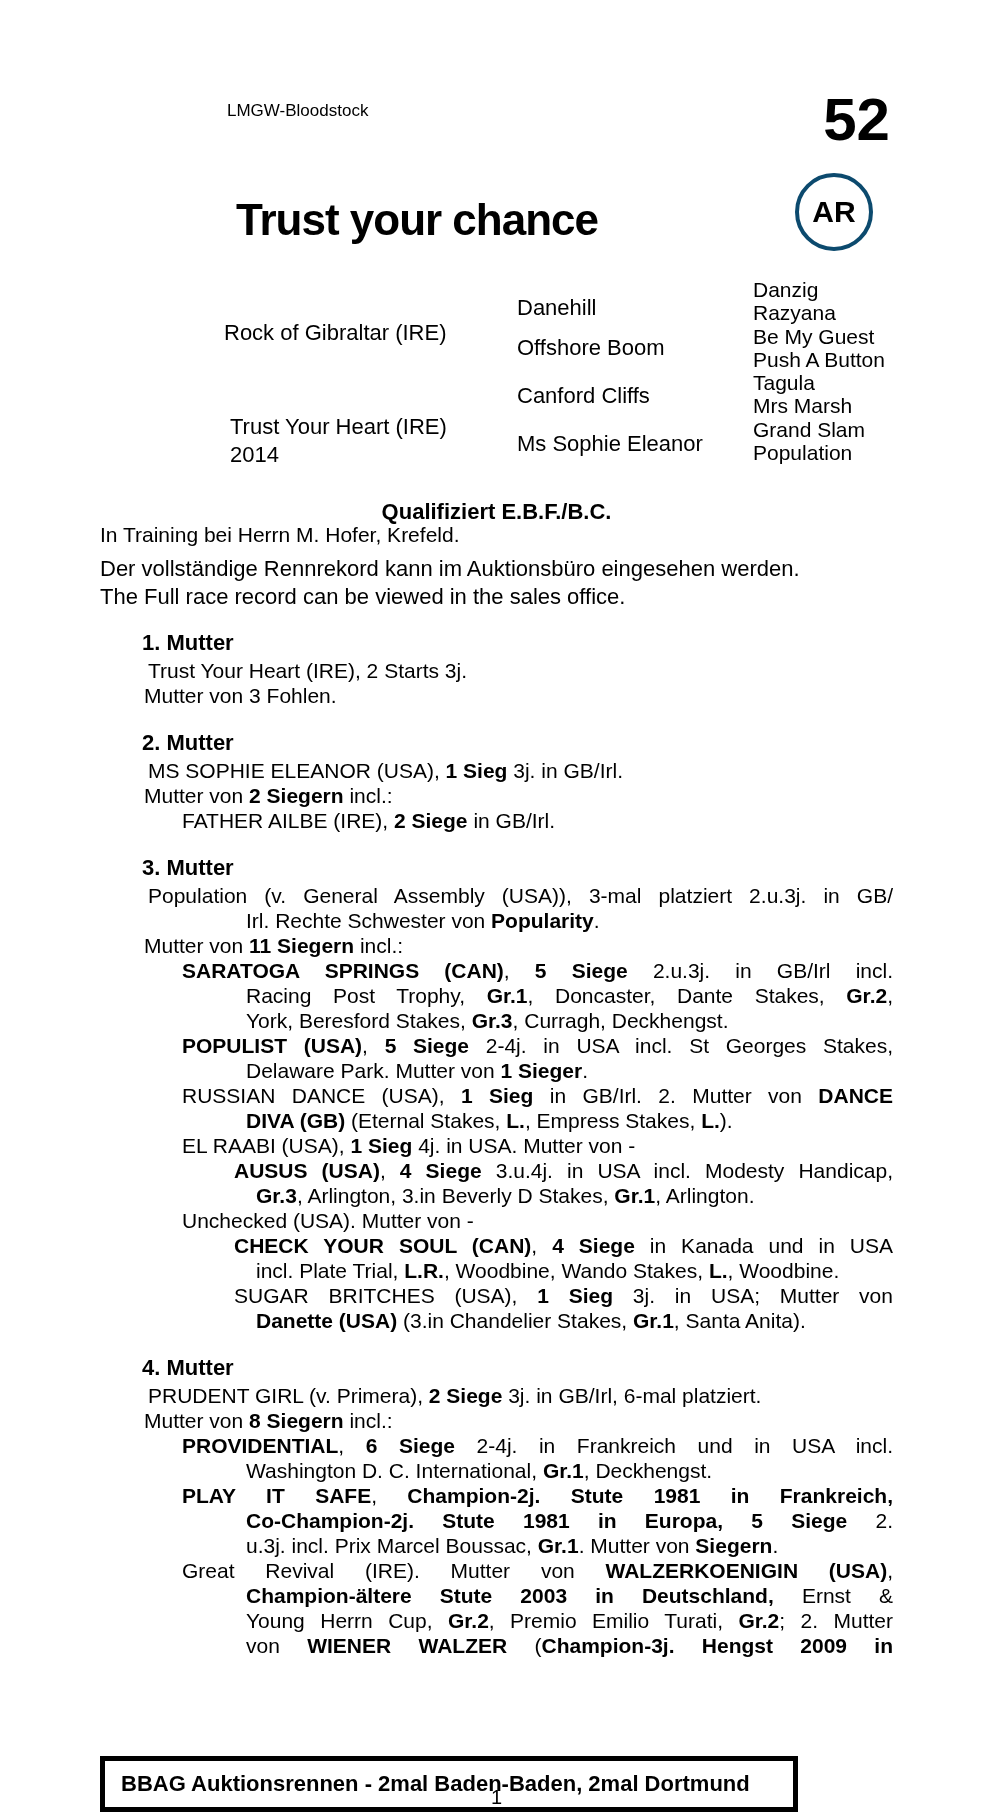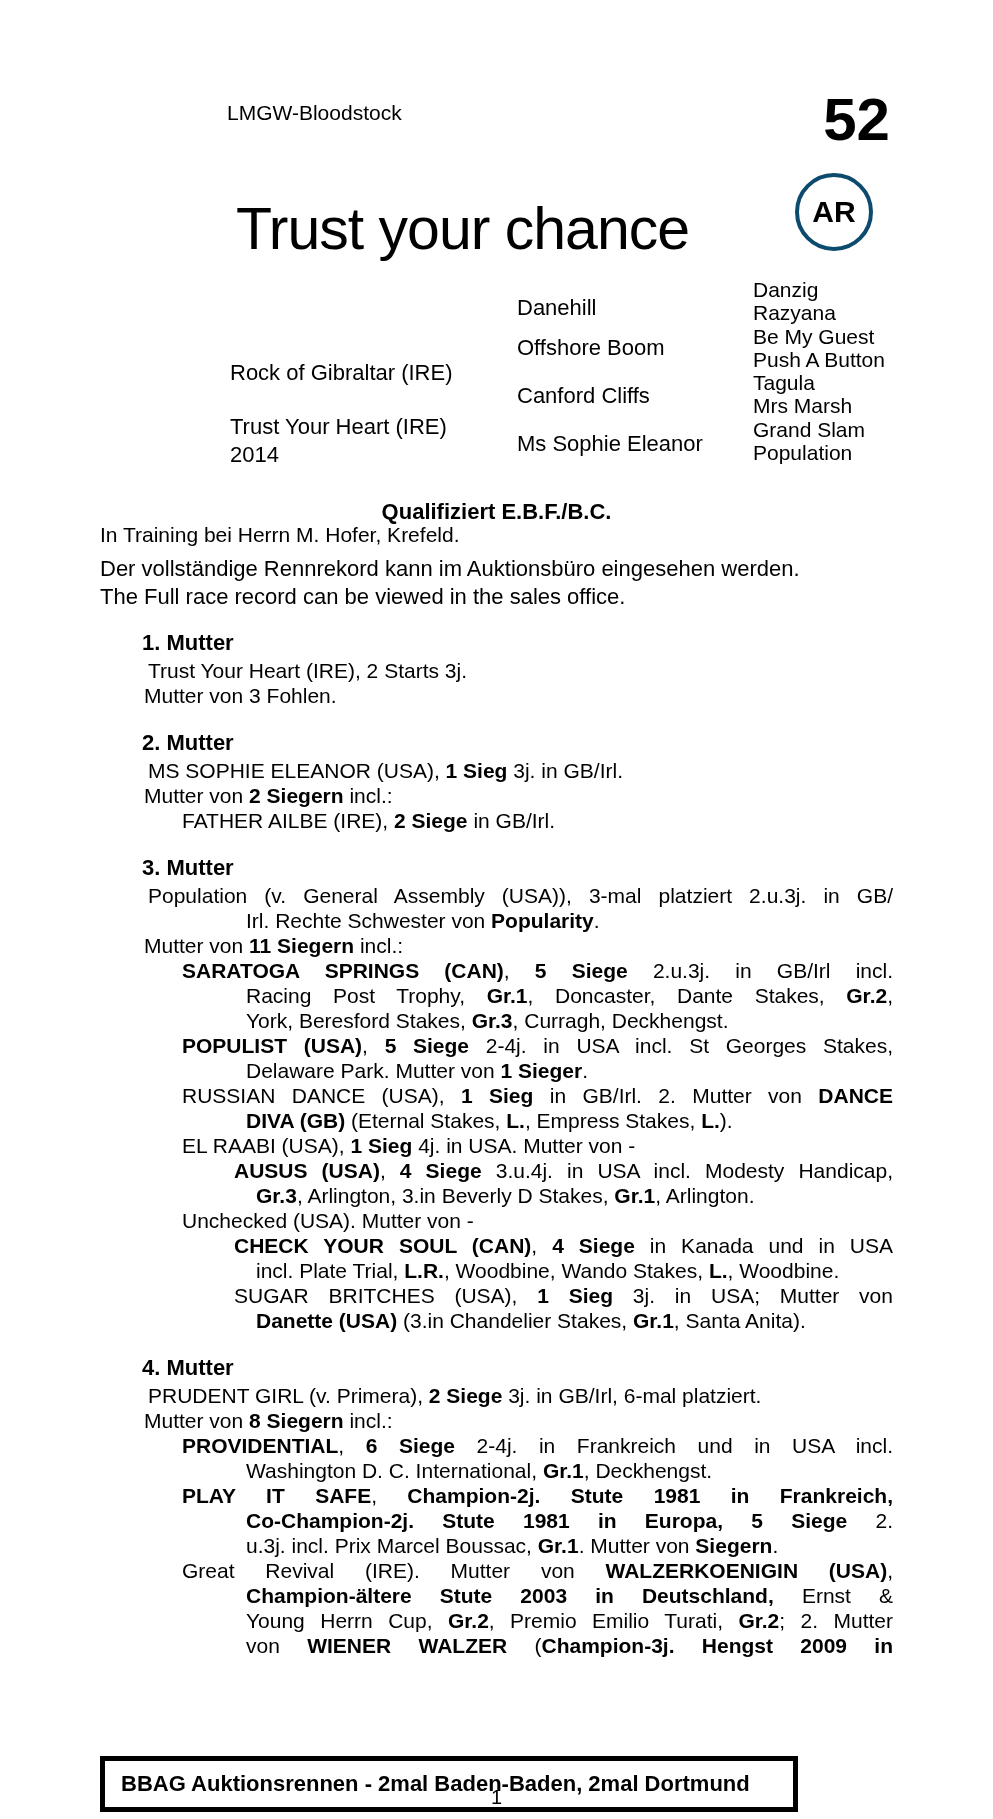--- a/index.html
+++ b/index.html
@@ -1,29 +1,29 @@
 <!DOCTYPE html>
 <html><head>
 <meta charset="utf-8">
 <style>
   html,body{margin:0;padding:0;background:#888;}
   .page{
     position:relative;width:993px;height:1819px;background:#fff;color:#000;
     font-family:"Liberation Sans","DejaVu Sans",sans-serif;margin:0 auto;overflow:hidden;
   }
   .abs{position:absolute;}
-  .consignor{left:227px;top:101px;font-size:21px;}
+  .consignor{left:227px;top:101px;font-size:17px;}
   .lot{left:770px;top:90px;width:120px;text-align:right;font-size:60px;font-weight:bold;line-height:1;}
-  .title{left:236px;top:195px;font-size:59px;font-weight:normal;letter-spacing:-1px;white-space:nowrap;}
+  .title{left:236px;top:195px;font-size:44px;font-weight:bold;letter-spacing:-1px;white-space:nowrap;}
   .subtitle{left:230px;top:253px;font-size:22px;}
   .badge{
     left:795px;top:173px;width:70px;height:70px;border:4px solid #0c4a6e;border-radius:50%;
     display:flex;align-items:center;justify-content:center;font-size:30px;font-weight:bold;
   }
-  .sire{left:230px;top:320px;font-size:22px;margin-top:40px;}
+  .sire{left:224px;top:320px;font-size:22px;}
   .dam{left:230px;top:413px;font-size:22px;line-height:28px;}
   .gpcol{left:517px;top:286px;font-size:22px;}
   .gp{position:absolute;left:0;white-space:nowrap;}
   .gp0{top:9px;}.gp1{top:49px;}.gp2{top:97px;}.gp3{top:145px;}
   .ggpcol{left:753px;top:278px;font-size:21px;line-height:23.3px;}
   .qualification{left:0;top:475px;width:993px;text-align:center;font-size:22px;font-weight:bold;margin-top:24px;}
   .training{left:100px;top:523px;font-size:21px;}
   .record{left:100px;top:555px;font-size:22px;line-height:28px;}
   .bodytext{left:100px;top:630px;width:793px;font-size:21px;}
   .bodytext section{margin-bottom:22px;margin-left:42px;}

